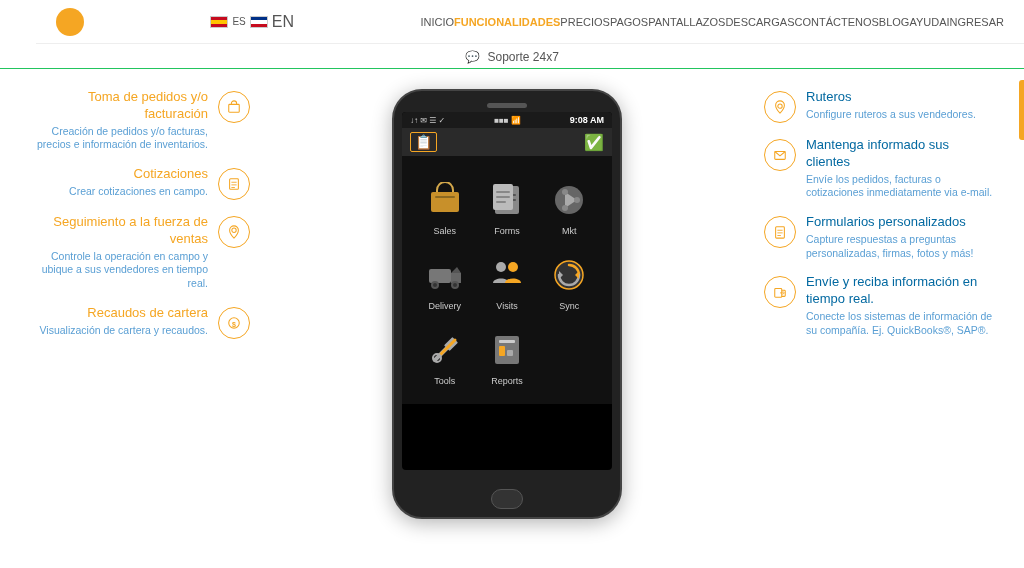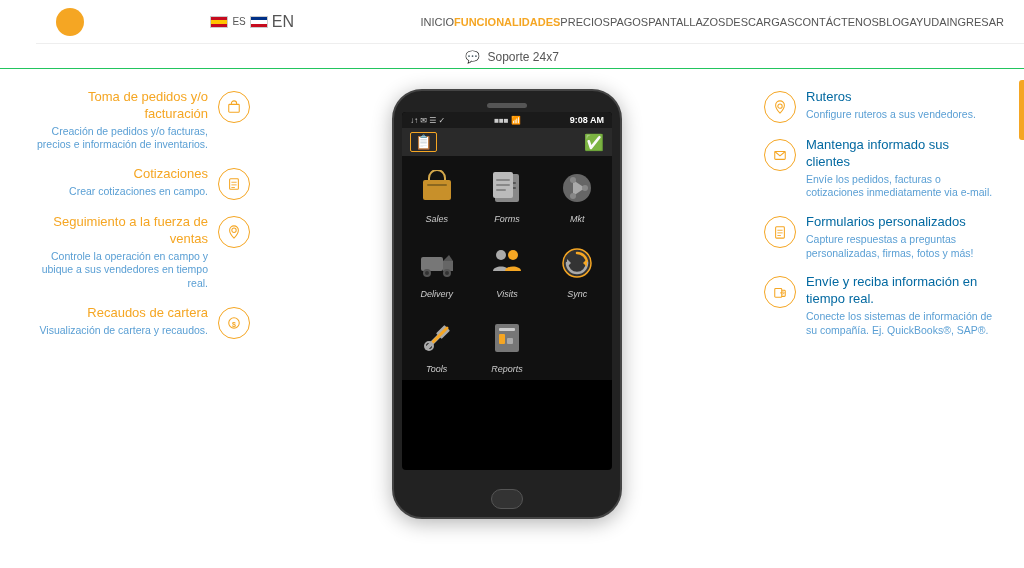--- a/index.html
+++ b/index.html
@@ -121,23 +121,22 @@
     .phone-app-bar {
       background: #2a2a2a;
       padding: 4px 8px;
       display: flex; align-items: center; justify-content: space-between;
     }
     .phone-grid {
       background: #111;
       display: grid;
       grid-template-columns: repeat(3, 1fr);
       gap: 1px;
-      padding: 0;
+      padding: 12px;
       flex: 1;
-      font-style: italic;
     }
     .app-icon {
       display: flex; flex-direction: column; align-items: center; justify-content: center;
       padding: 10px 4px 6px;
       background: #111;
     }
     .app-icon-img {
       width: 44px; height: 44px;
       display: flex; align-items: center; justify-content: center;
       margin-bottom: 4px;

